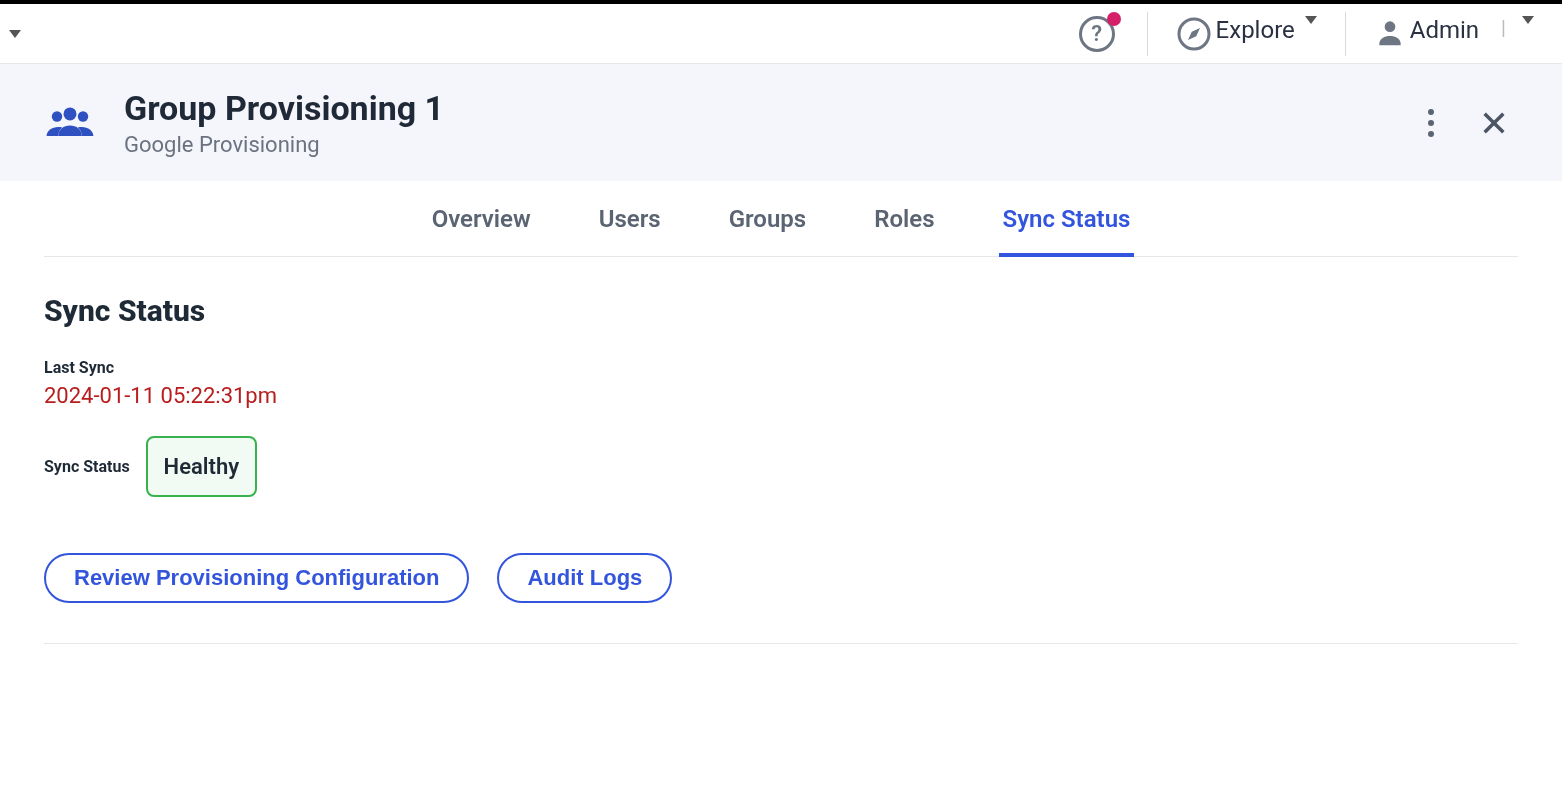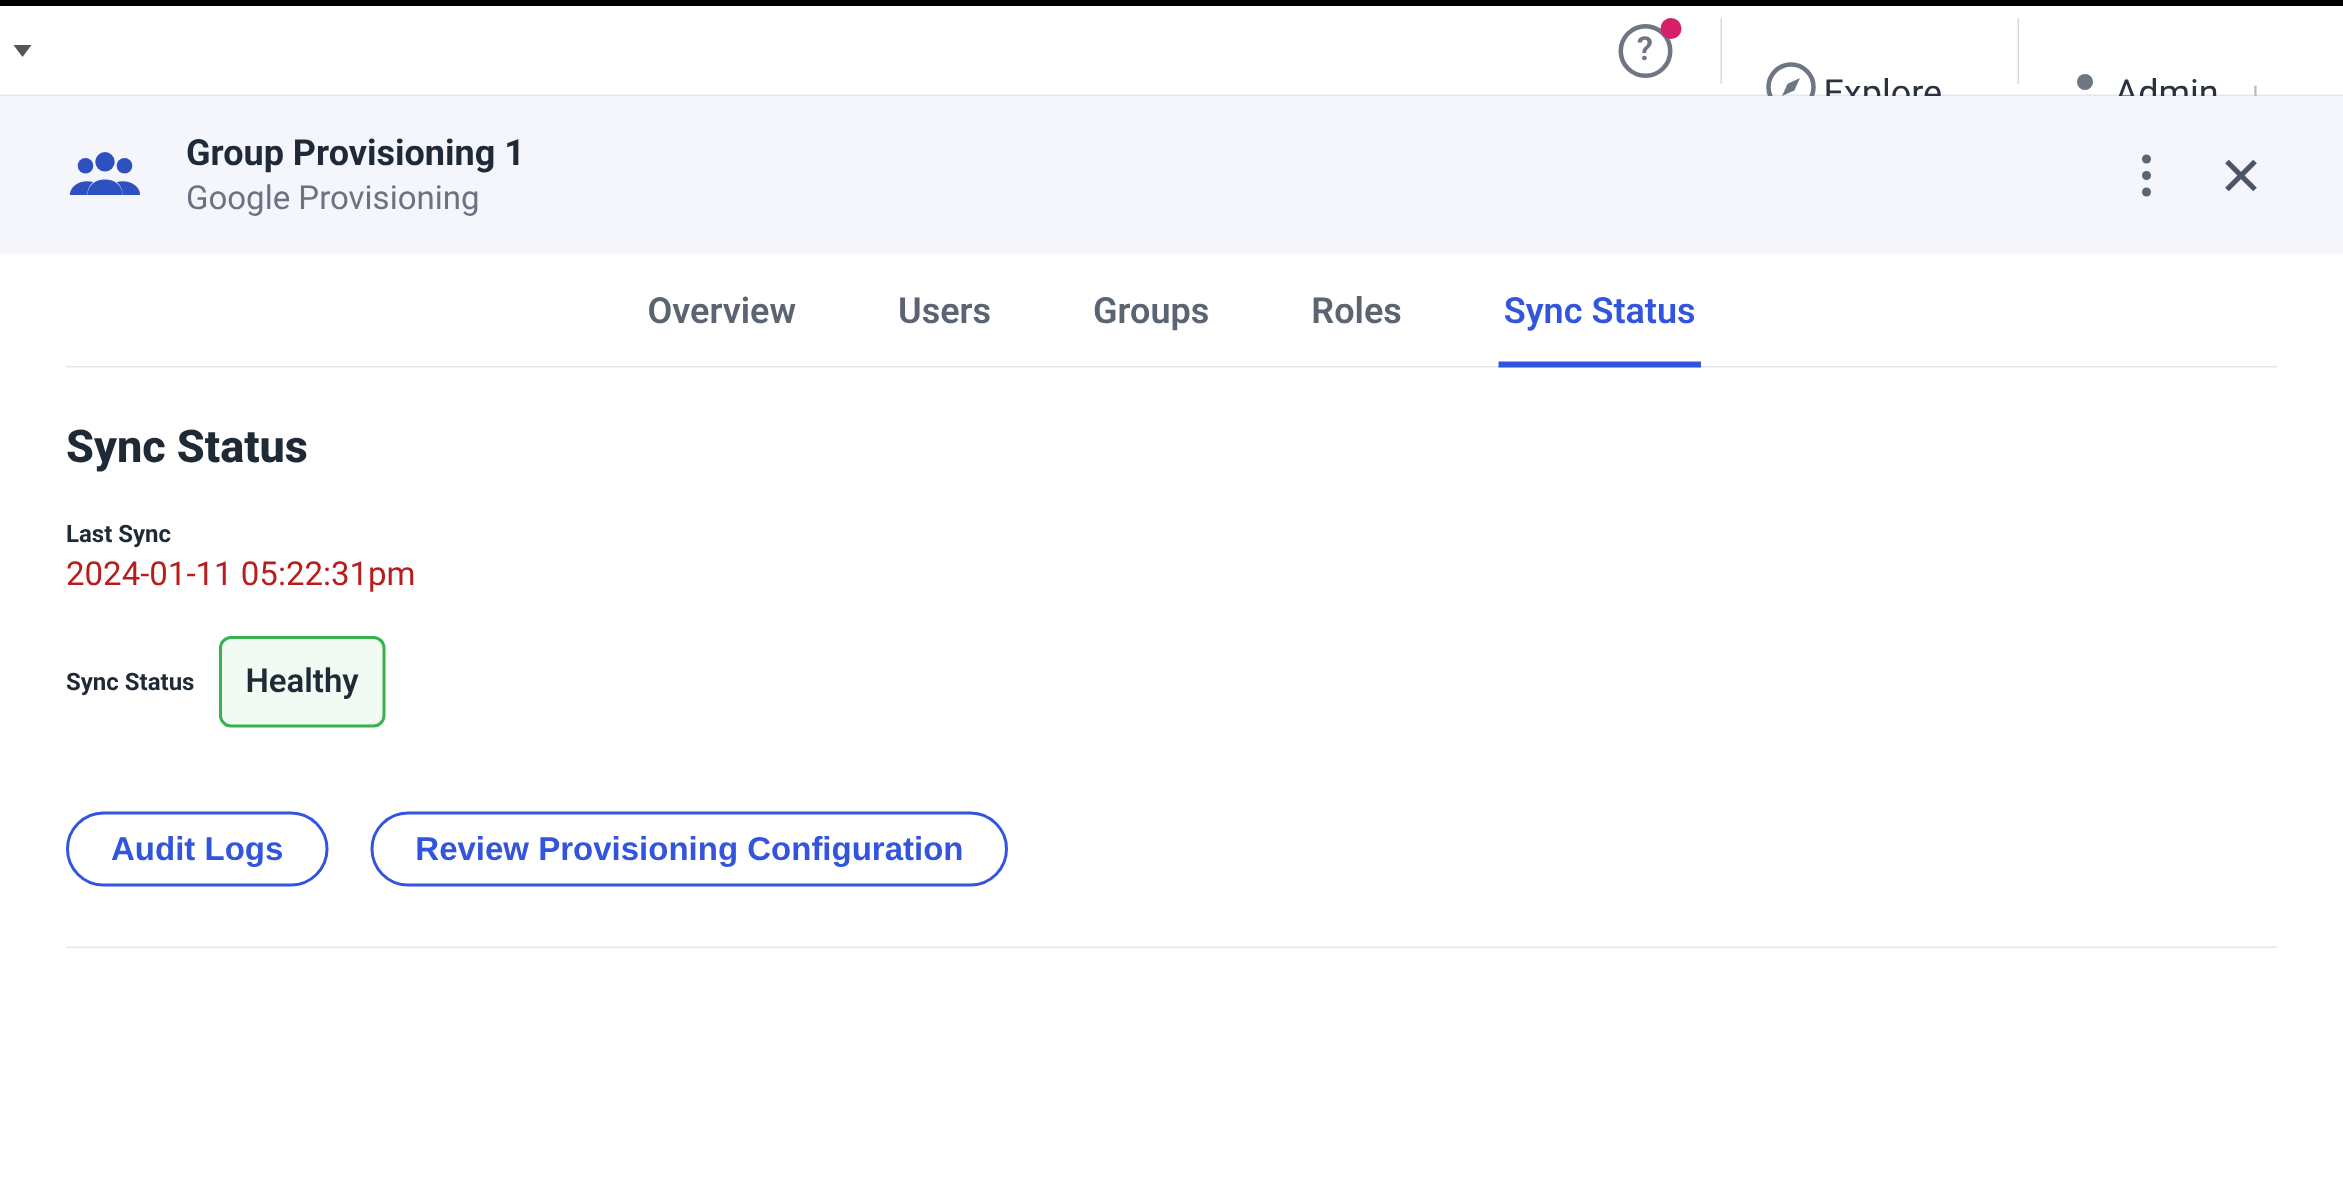--- a/index.html
+++ b/index.html
@@ -33,21 +33,21 @@
     display:flex;
     align-items:center;
     justify-content:center;
     color:#555;
     margin-left: 2px;
     cursor:pointer;
   }
   .topnav-spacer { flex: 1; }
   .topnav-item {
     display: flex;
-    align-items: flex-end;
+    align-items: flex-start;
     gap: 4px;
     padding: 0 28px;
     height: 60px;
     font-size: 24px;
     color: #2a3140;
     cursor: pointer;
     margin-top: 24px;
   }
   .topnav-divider {
     width: 1px;
@@ -113,21 +113,21 @@
     align-items: center;
     padding: 24px 44px;
     gap: 28px;
     position: relative;
   }
   .group-icon {
     width: 52px; height: 40px;
     color: #2f50c1;
   }
   .page-header-titles h1 {
-    font-size: 24px;
+    font-size: 34px;
     font-weight: 700;
     color: #1f2937;
     margin-bottom: 4px;
   }
   .page-header-titles .subtitle {
     font-size: 22px;
     font-weight: 400;
     color: #6b7280;
   }
   .page-header-actions {
@@ -323,18 +323,18 @@
     <div class="field-label">Last Sync</div>
     <div class="field-value">2024-01-11 05:22:31pm</div>
   </div>
 
   <div class="status-row">
     <div class="field-label">Sync Status</div>
     <span class="status-badge">Healthy</span>
   </div>
 
   <div class="btn-row">
+    <button class="btn-outline">Review Provisioning Configuration</button>
     <button class="btn-outline">Audit Logs</button>
-    <button class="btn-outline">Review Provisioning Configuration</button>
   </div>
 
   <hr class="hr">
 </div>
 
 </body></html>

